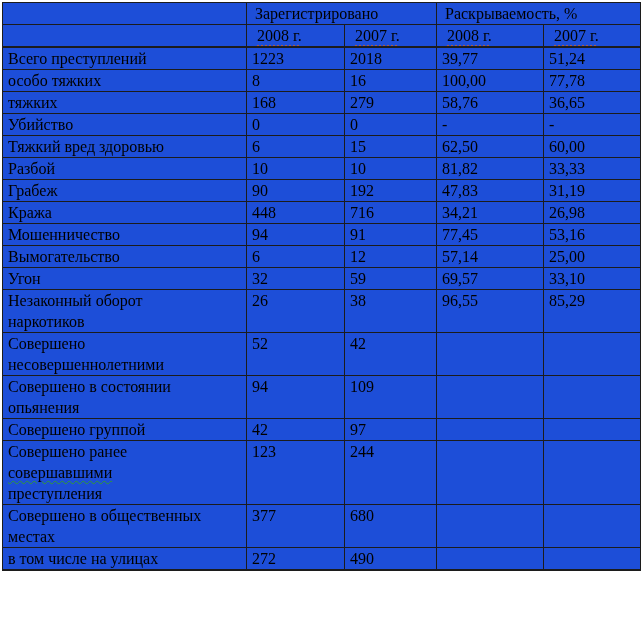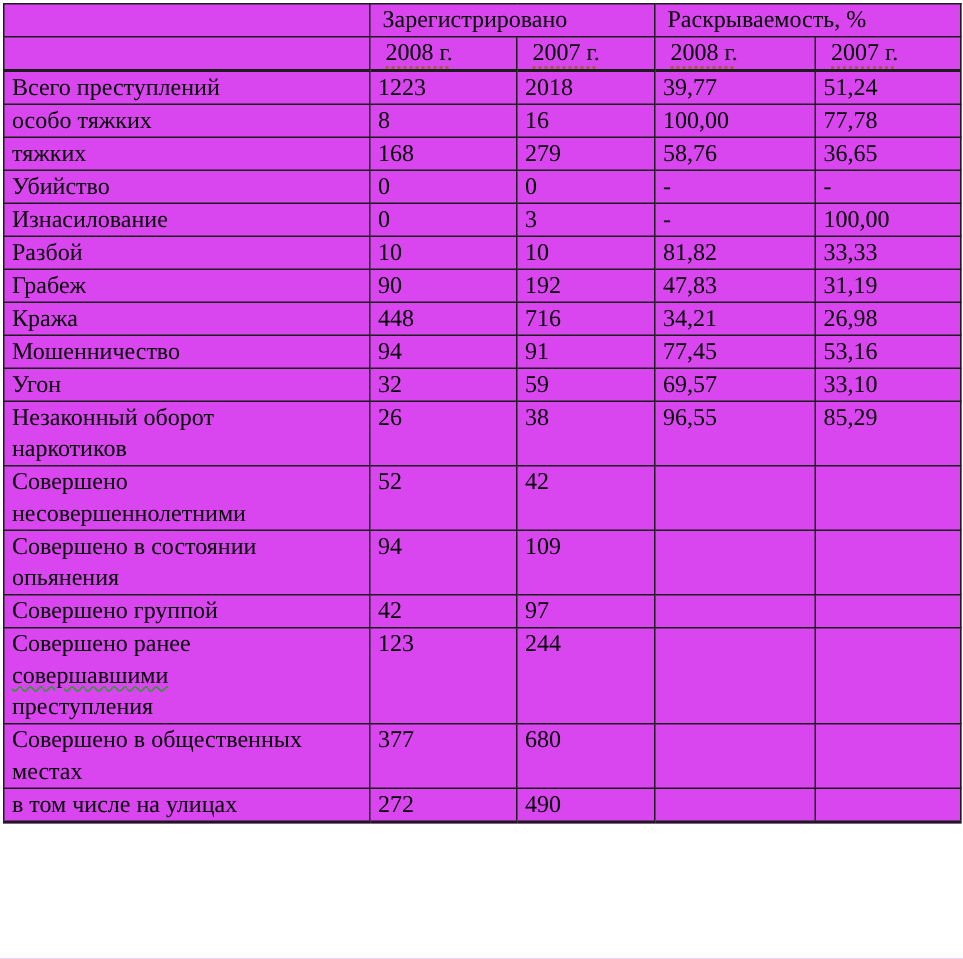--- a/index.html
+++ b/index.html
@@ -14,21 +14,21 @@
     padding: 2px 0 0 2px;
   }
   table.stats {
     border-collapse: collapse;
     table-layout: fixed;
     width: 638px;
     font-family: "Liberation Serif", "DejaVu Serif", serif;
     font-size: 16px;
     line-height: 21px;
     color: #000000;
-    background: #d946ef;
+    background: #1d4ed8;
   }
   table.stats td {
     border: 1px solid var(--border-col, #1c1c1c);
     vertical-align: top;
     padding: 0 4px 0 5px;
     overflow: hidden;
   }
   table.stats thead tr.year-row td {
     border-bottom-width: 2px; 
     padding-left: 10px;
@@ -115,25 +115,25 @@
     <td class="c-val">36,65</td>
   </tr>
         <tr>
     <td class="c-label">Убийство</td>
     <td class="c-val">0</td>
     <td class="c-val">0</td>
     <td class="c-val">-</td>
     <td class="c-val">-</td>
   </tr>
         <tr>
-    <td class="c-label">Изнасилование</td>
-    <td class="c-val">0</td>
-    <td class="c-val">3</td>
-    <td class="c-val">-</td>
-    <td class="c-val">100,00</td>
+    <td class="c-label">Тяжкий вред здоровью</td>
+    <td class="c-val">6</td>
+    <td class="c-val">15</td>
+    <td class="c-val">62,50</td>
+    <td class="c-val">60,00</td>
   </tr>
         <tr>
     <td class="c-label">Разбой</td>
     <td class="c-val">10</td>
     <td class="c-val">10</td>
     <td class="c-val">81,82</td>
     <td class="c-val">33,33</td>
   </tr>
         <tr>
     <td class="c-label">Грабеж</td>
@@ -150,20 +150,27 @@
     <td class="c-val">26,98</td>
   </tr>
         <tr>
     <td class="c-label">Мошенничество</td>
     <td class="c-val">94</td>
     <td class="c-val">91</td>
     <td class="c-val">77,45</td>
     <td class="c-val">53,16</td>
   </tr>
         <tr>
+    <td class="c-label">Вымогательство</td>
+    <td class="c-val">6</td>
+    <td class="c-val">12</td>
+    <td class="c-val">57,14</td>
+    <td class="c-val">25,00</td>
+  </tr>
+        <tr>
     <td class="c-label">Угон</td>
     <td class="c-val">32</td>
     <td class="c-val">59</td>
     <td class="c-val">69,57</td>
     <td class="c-val">33,10</td>
   </tr>
         <tr>
     <td class="c-label">Незаконный оборот<br>наркотиков</td>
     <td class="c-val">26</td>
     <td class="c-val">38</td>

